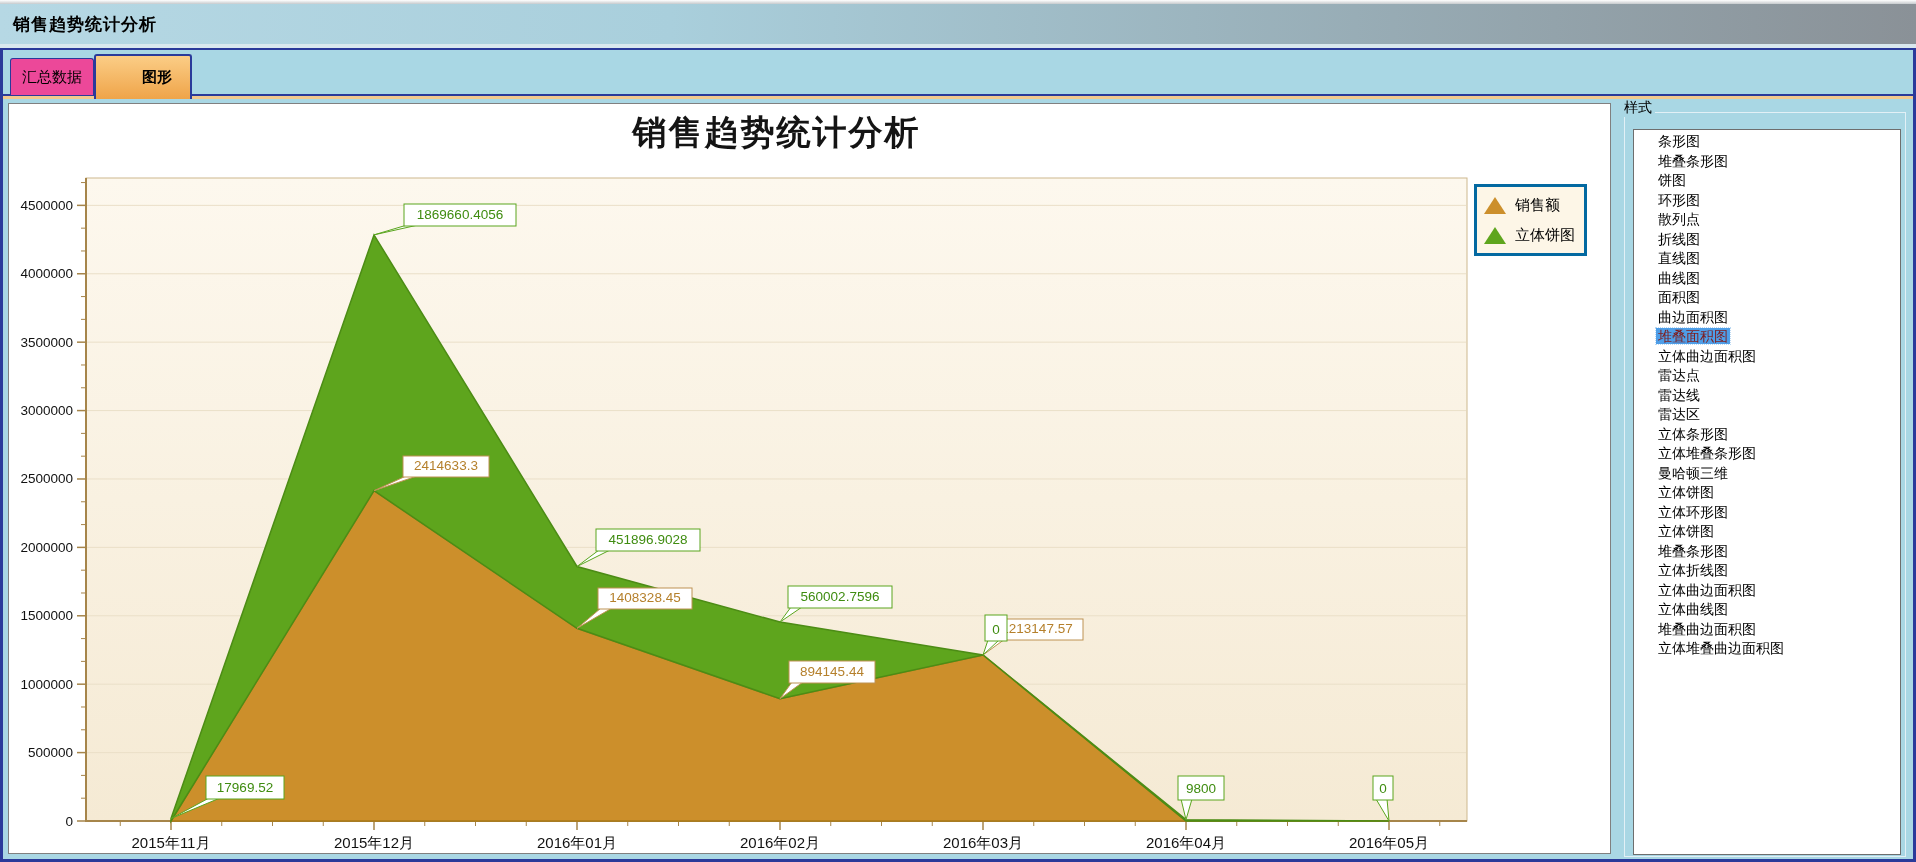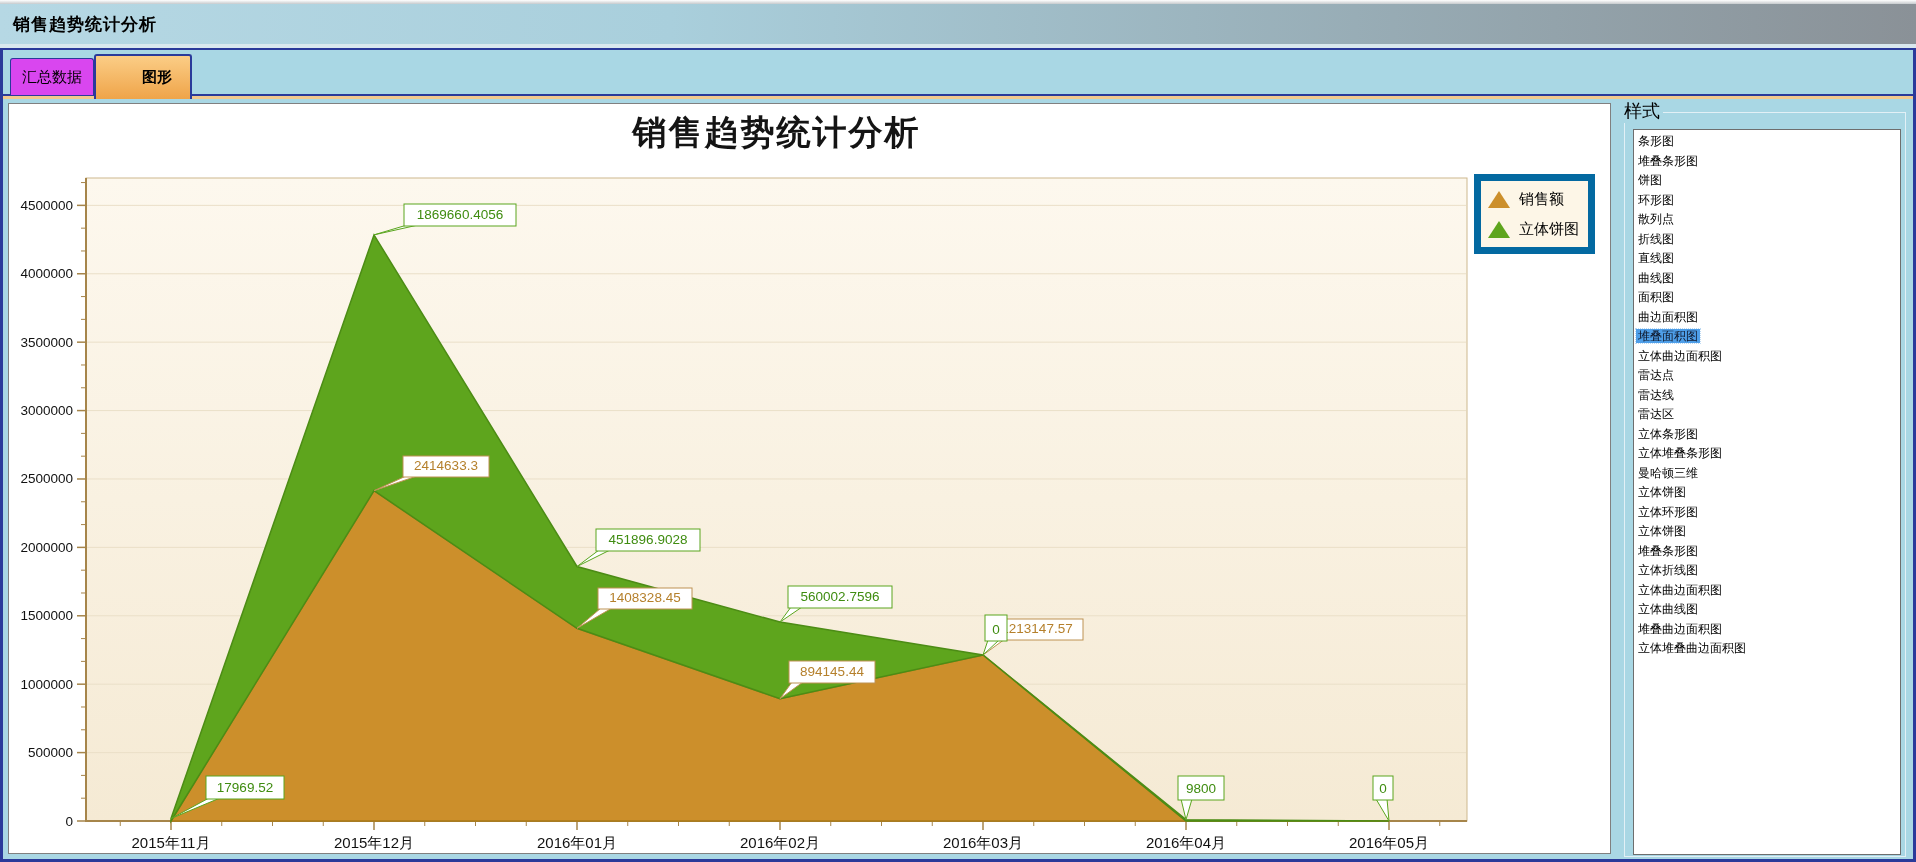--- a/index.html
+++ b/index.html
@@ -11,47 +11,47 @@
        background:linear-gradient(90deg,#b6d8e4 0%,#a9cfdc 35%,#8a9197 100%);
        display:flex;align-items:center;}
   .titlebar span{font-size:17px;font-weight:bold;color:#000;margin-left:13px;letter-spacing:1px;}
   .gap{position:absolute;top:44px;left:0;right:0;height:4px;background:#d9e8ee;}
   .content{position:absolute;top:48px;left:0;right:0;bottom:0;background:#a9d7e4;
        border:3px solid #2a3a9a;border-top:2px solid #2a3a9a;}
   .tab-sep-navy{position:absolute;top:94px;left:3px;right:3px;height:2px;background:#2a3a9a;z-index:1;}
   .tab-sep-tan{position:absolute;top:96px;left:3px;right:3px;height:3px;background:#f2c98e;z-index:1;}
   .tab{position:absolute;display:flex;align-items:center;justify-content:center;
        font-size:15px;color:#000;border-radius:3px 3px 0 0;cursor:default;}
-  .tab.inactive{left:10px;top:58px;height:36px;width:82px;background:#d946ef;
+  .tab.inactive{left:10px;top:58px;height:36px;width:82px;background:#ec4899;
        border:1px solid #2a3a9a;border-bottom:none;z-index:1;}
   .tab.active{left:94px;top:54px;height:43px;width:66px;
        background:linear-gradient(#fbcd86,#efa449);font-weight:bold;
        border:2px solid #2a3a9a;border-bottom:none;z-index:2;padding-left:28px;}
   .chart-panel{position:absolute;left:8px;top:103px;width:1601px;height:749px;
        background:#ffffff;border:1px solid #808080;z-index:2;}
   .chart-title{position:absolute;left:77px;top:6px;width:1381px;text-align:center;
        font-family:"Liberation Serif","DejaVu Serif",serif;font-size:34px;font-weight:bold;
        color:#141414;letter-spacing:2px;}
   svg.chart{position:absolute;left:0;top:0;}
   svg text{font-family:"Liberation Sans","DejaVu Sans",sans-serif;}
-  .legend{position:absolute;left:1465px;top:70px;background:#fdf6e7;border:7px solid #0369a1;
+  .legend{position:absolute;left:1465px;top:80px;background:#fdf6e7;border:3px solid #0369a1;
        padding:6px 9px 6px 7px;display:flex;flex-direction:column;gap:6px;}
   .legend-row{display:flex;align-items:center;gap:9px;height:24px;}
   .tri{width:0;height:0;border-left:11px solid transparent;border-right:11px solid transparent;
        border-bottom:17px solid #888;}
   .legend-label{font-size:15px;color:#000;white-space:nowrap;}
-  .style-label{position:absolute;left:1621px;top:99px;z-index:3;font-size:18px;color:#000;
+  .style-label{position:absolute;left:1621px;top:99px;z-index:3;font-size:14px;color:#000;
        background:#a9d7e4;padding:0 3px;}
   .style-frame{position:absolute;left:1624px;top:112px;width:280px;height:743px;
        border:1px solid #e2f0f6;z-index:1;}
   .style-list{position:absolute;left:1633px;top:129px;width:264px;height:722px;background:#fff;
        border:1px solid #6e6e6e;z-index:2;padding:2px 0 0 2px;overflow:hidden;}
-  .li{font-size:12px;line-height:19.5px;white-space:nowrap;color:#000;}
+  .li{font-size:14px;line-height:19.5px;white-space:nowrap;color:#000;margin-left:20px;}
   .li span{padding:0 2px;}
-  .li span.sel{background:#4e9ee8;color:#0f172a;outline:1px dotted #bcd9f2;}
+  .li span.sel{background:#4e9ee8;color:#7f1d1d;outline:1px dotted #bcd9f2;}
 </style>
 </head>
 <body>
 
 <div class="top-edge"></div>
 
 <div class="titlebar">
   <span>销售趋势统计分析</span>
 </div>
 

